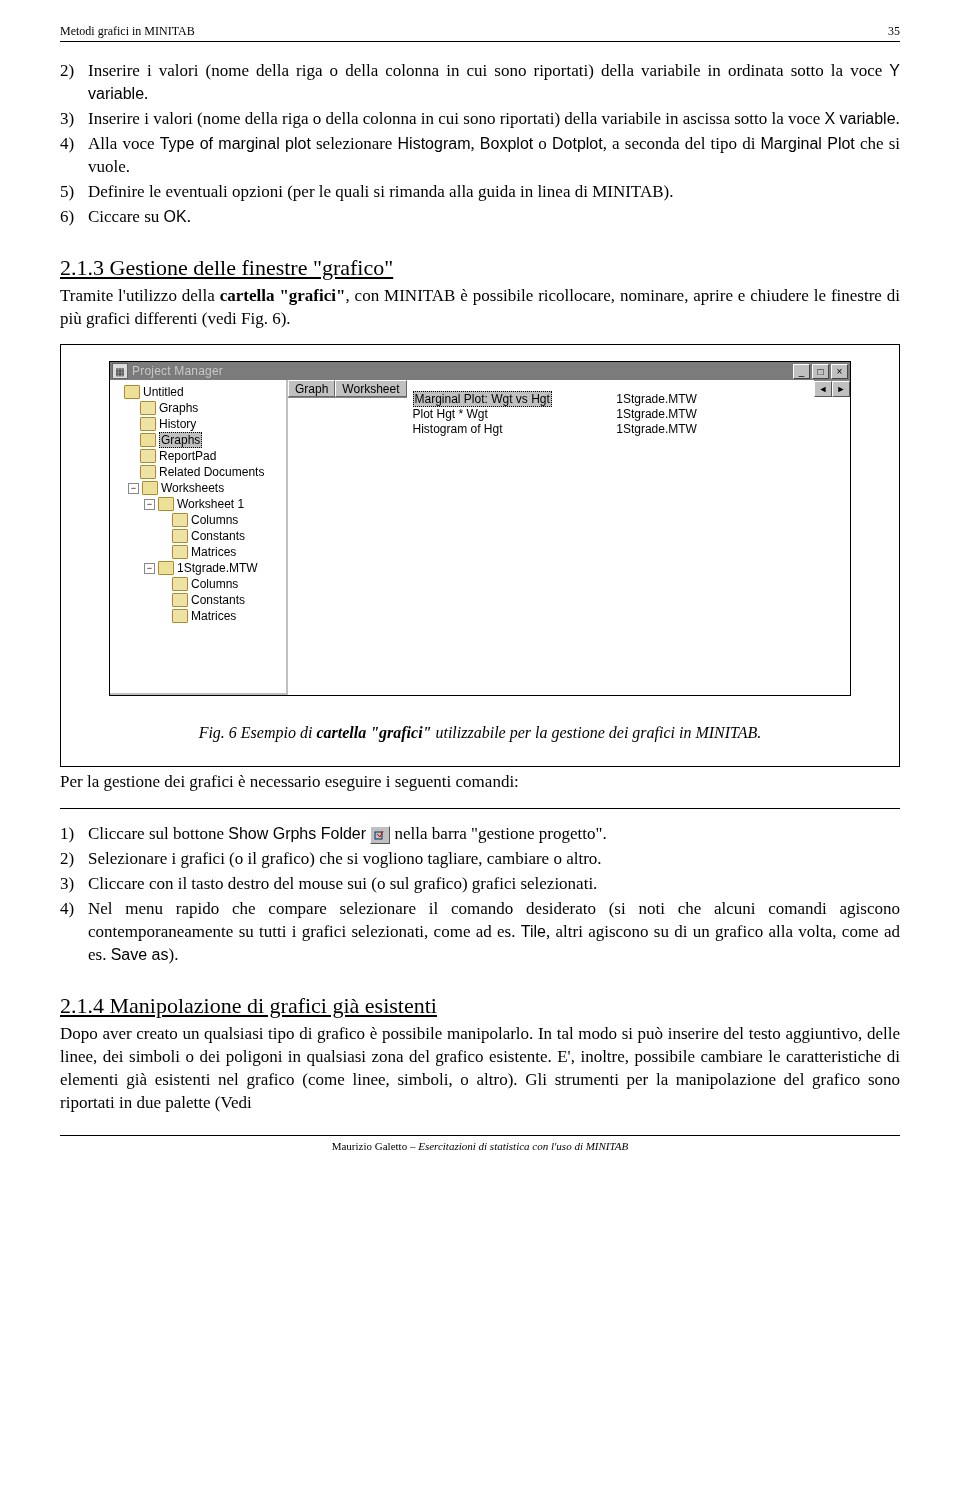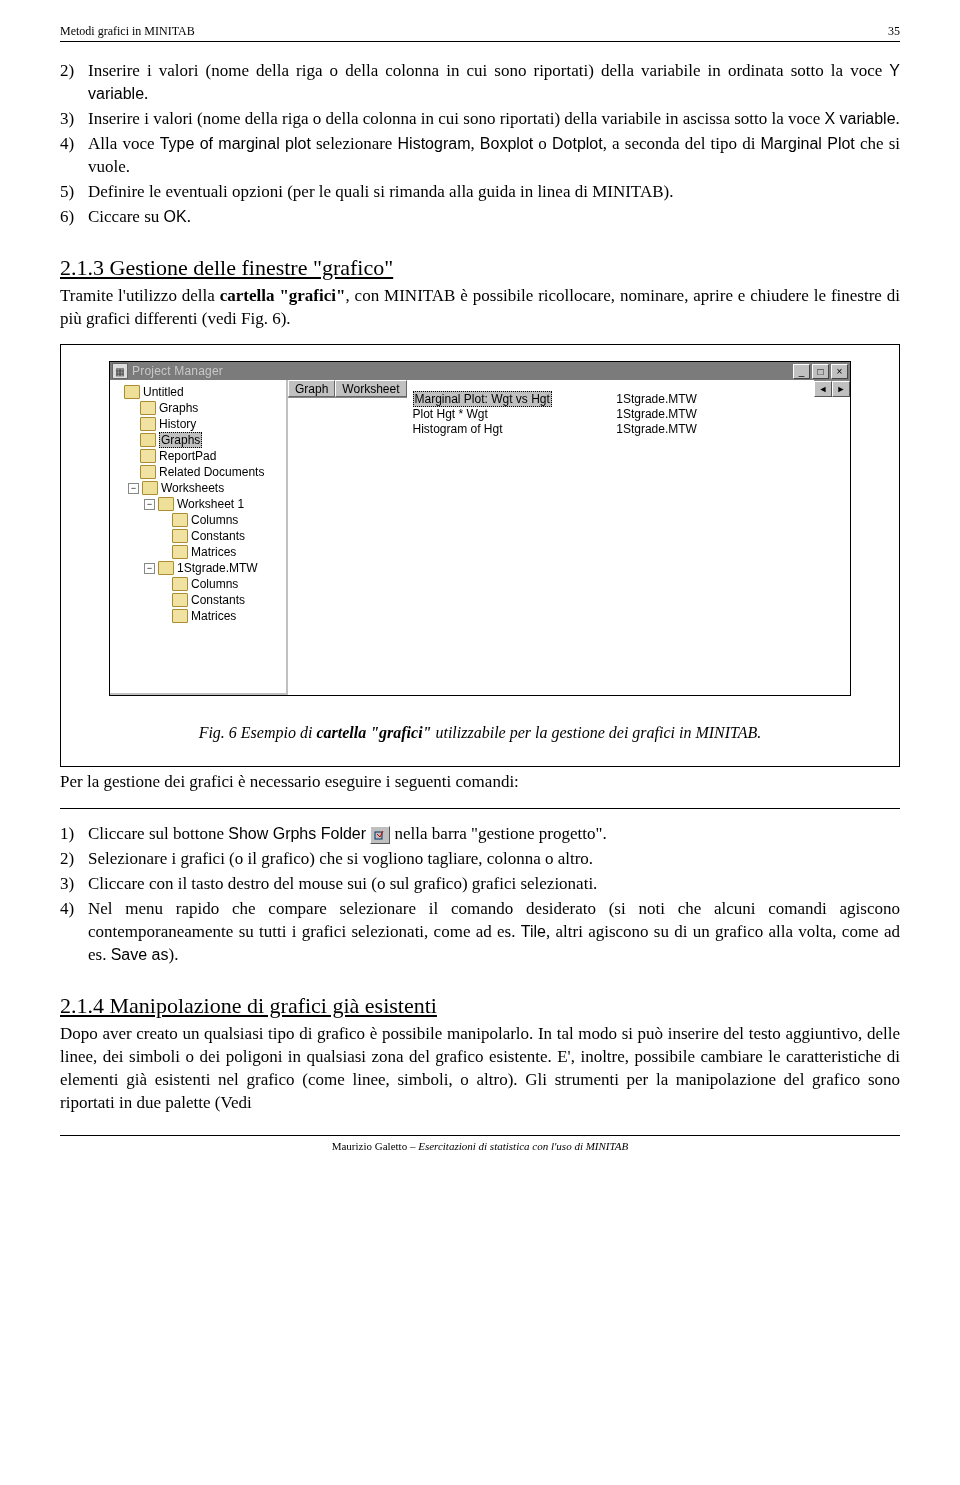--- a/index.html
+++ b/index.html
@@ -353,21 +353,21 @@
       <span class="btn-icon">
             <svg viewBox="0 0 12 12">
               <rect x="1" y="3" width="7" height="7" fill="none" stroke="#036" stroke-width="1"></rect>
               <path d="M3 5 L6 8 L9 2" fill="none" stroke="#c00" stroke-width="1"></path>
             </svg>
           </span>
       <span> nella barra "gestione progetto".</span></span>
       </li>
     <li>
         <span class="num">2)</span>
-        <span class="txt">Selezionare i grafici (o il grafico) che si vogliono tagliare, colonna o altro.</span>
+        <span class="txt">Selezionare i grafici (o il grafico) che si vogliono tagliare, cambiare o altro.</span>
       </li>
     <li>
         <span class="num">3)</span>
         <span class="txt">Cliccare con il tasto destro del mouse sui (o sul grafico) grafici selezionati.</span>
       </li>
     <li>
         <span class="num">4)</span>
         <span class="txt"><span>Nel menu rapido che compare selezionare il comando desiderato (si noti che alcuni comandi agiscono contemporaneamente su tutti i grafici selezionati, come ad es. </span><span class="sans">Tile</span><span>, altri agiscono su di un grafico alla volta, come ad es. </span><span class="sans">Save as</span><span>).</span></span>
       </li>
   </ol>

